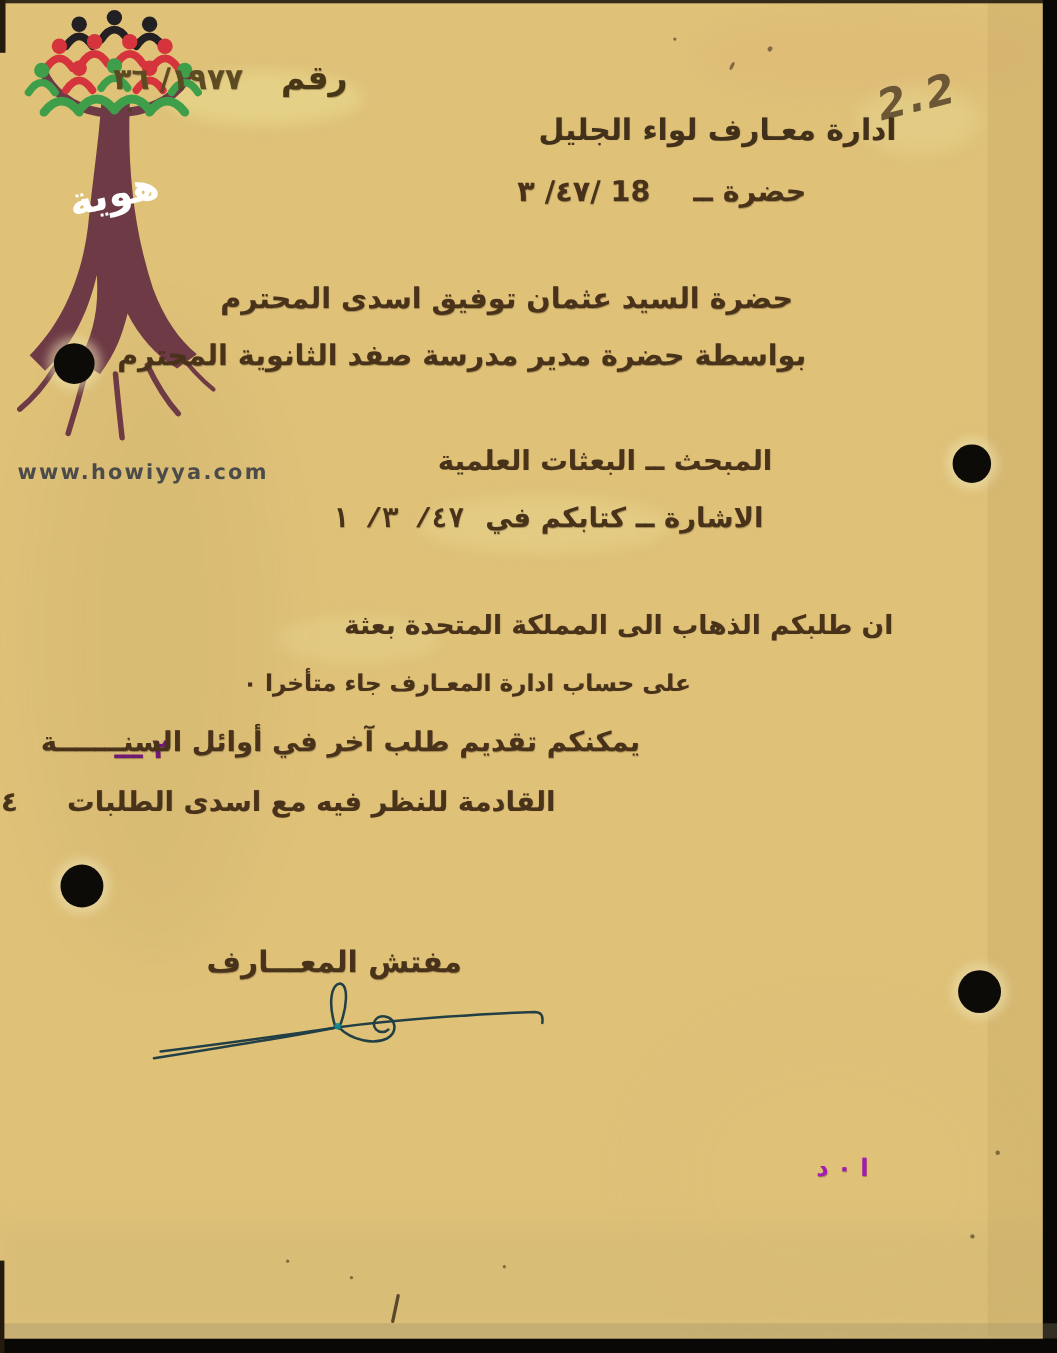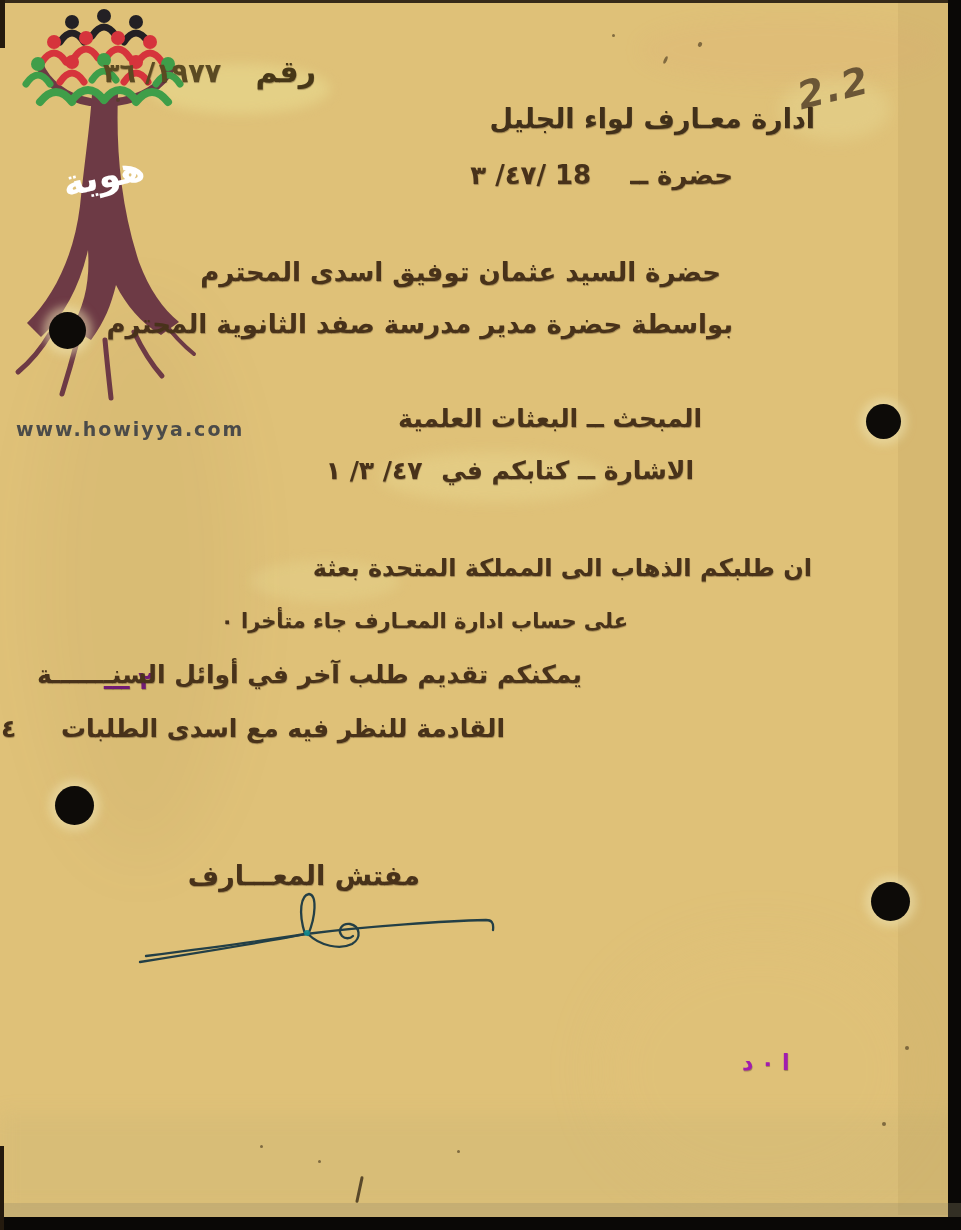--- a/index.html
+++ b/index.html
@@ -116,21 +116,21 @@
   <span>حضرة ــ</span>
   <span class="num-ltr" style="margin-right:30px;">٤٧/ ٣/ 18</span>
 </div>
 
 <div class="arabic" style="right:240px;top:257px;font-size:26px;">حضرة السيد عثمان توفيق اسدى المحترم</div>
 <div class="arabic" style="right:228px;top:309px;font-size:26px;">بواسطة حضرة مدير مدرسة صفد الثانوية المحترم</div>
 
 <div class="arabic" style="right:259px;top:404px;font-size:25px;">المبحث ــ البعثات العلمية</div>
 <div class="arabic" style="right:267px;top:456px;font-size:25px;">
   <span>الاشارة ــ كتابكم في</span>
-  <span class="num-ltr" style="margin-right:10px;">٤٧/ ٣/ ١</span>
+  <span class="num-ltr" style="margin-right:10px;font-family:Liberation Mono, monospace;">٤٧/ ٣/ ١</span>
 </div>
 
 <div class="arabic" style="right:149px;top:554px;font-size:24px;">ان طلبكم الذهاب الى المملكة المتحدة بعثة</div>
 <div class="arabic" style="right:333px;top:609px;font-size:21px;">على حساب ادارة المعـارف جاء متأخرا ٠</div>
 
 <div class="abs" style="left:104px;top:666px;direction:ltr;font-size:25px;font-weight:bold;color:#701a75;white-space:nowrap;text-shadow:0.4px 0.6px 0.7px rgba(60,40,20,.38);">٢ ـــ</div>
 <div class="arabic" style="right:379px;top:660px;font-size:25px;">يمكنكم تقديم طلب آخر في أوائل السنـــــــة</div>
 <div class="arabic" style="right:456px;top:714px;font-size:25px;">
   <span>القادمة للنظر فيه مع اسدى الطلبات</span>
   <span style="margin-right:36px;">٤</span>

